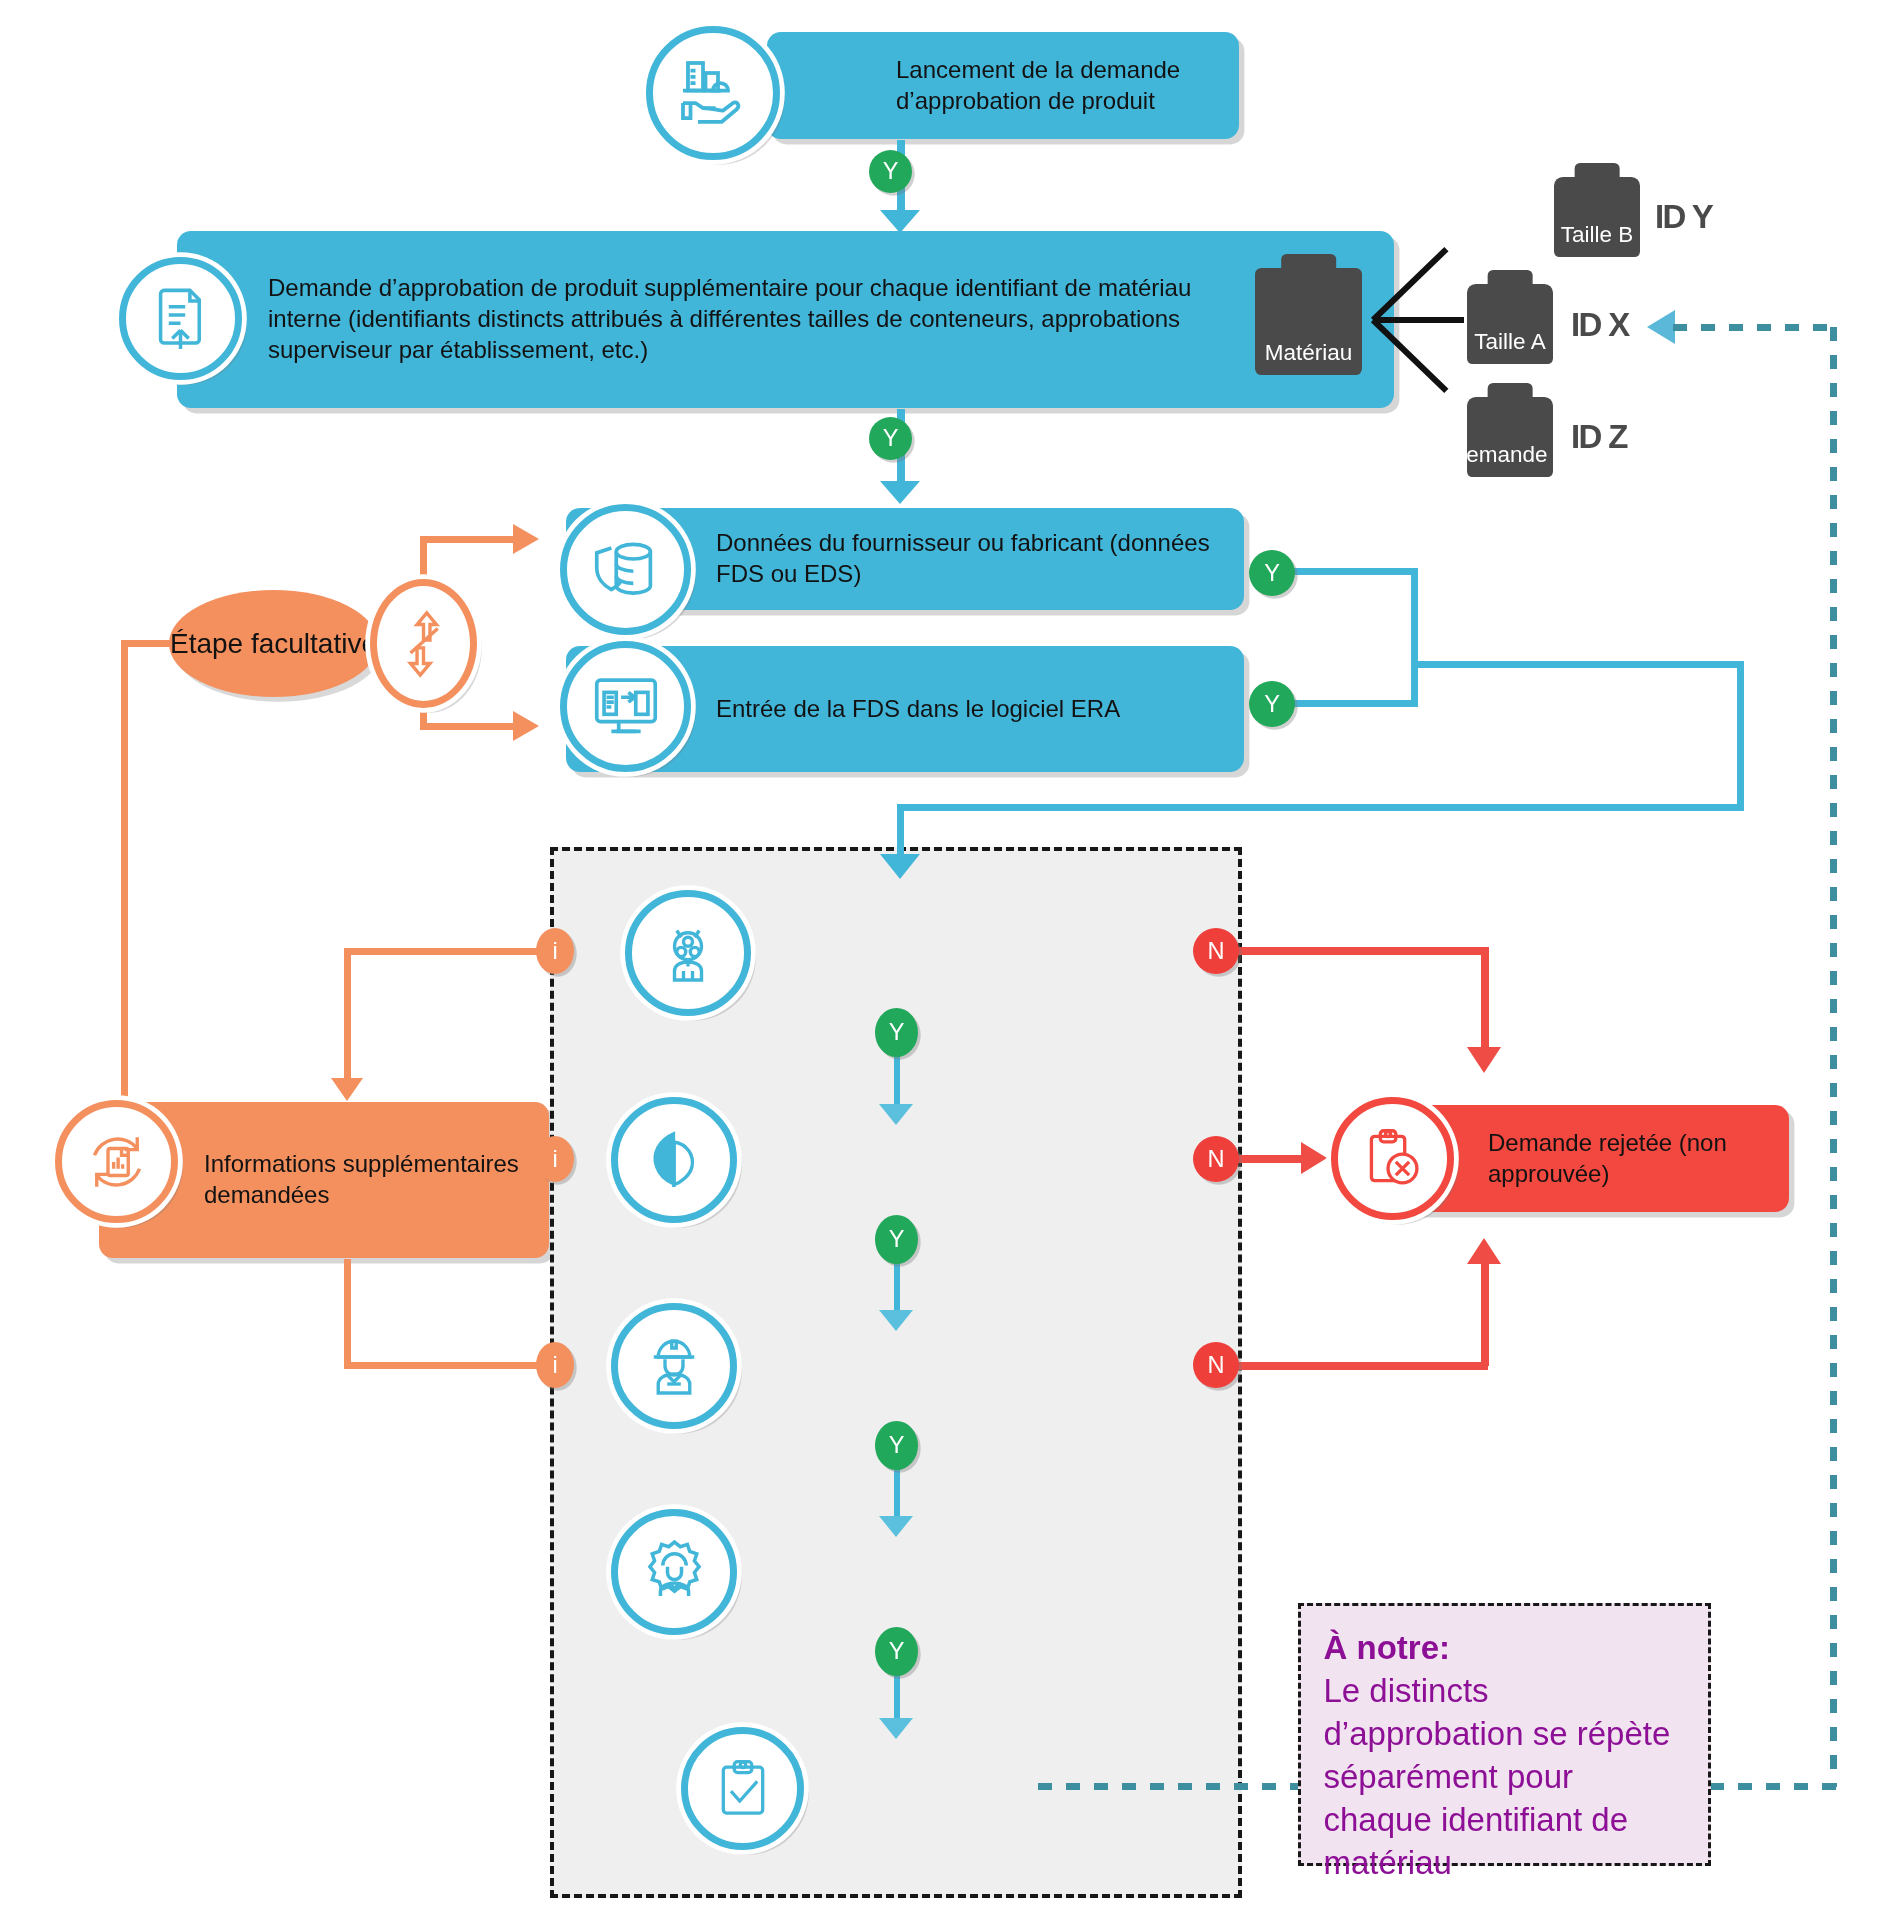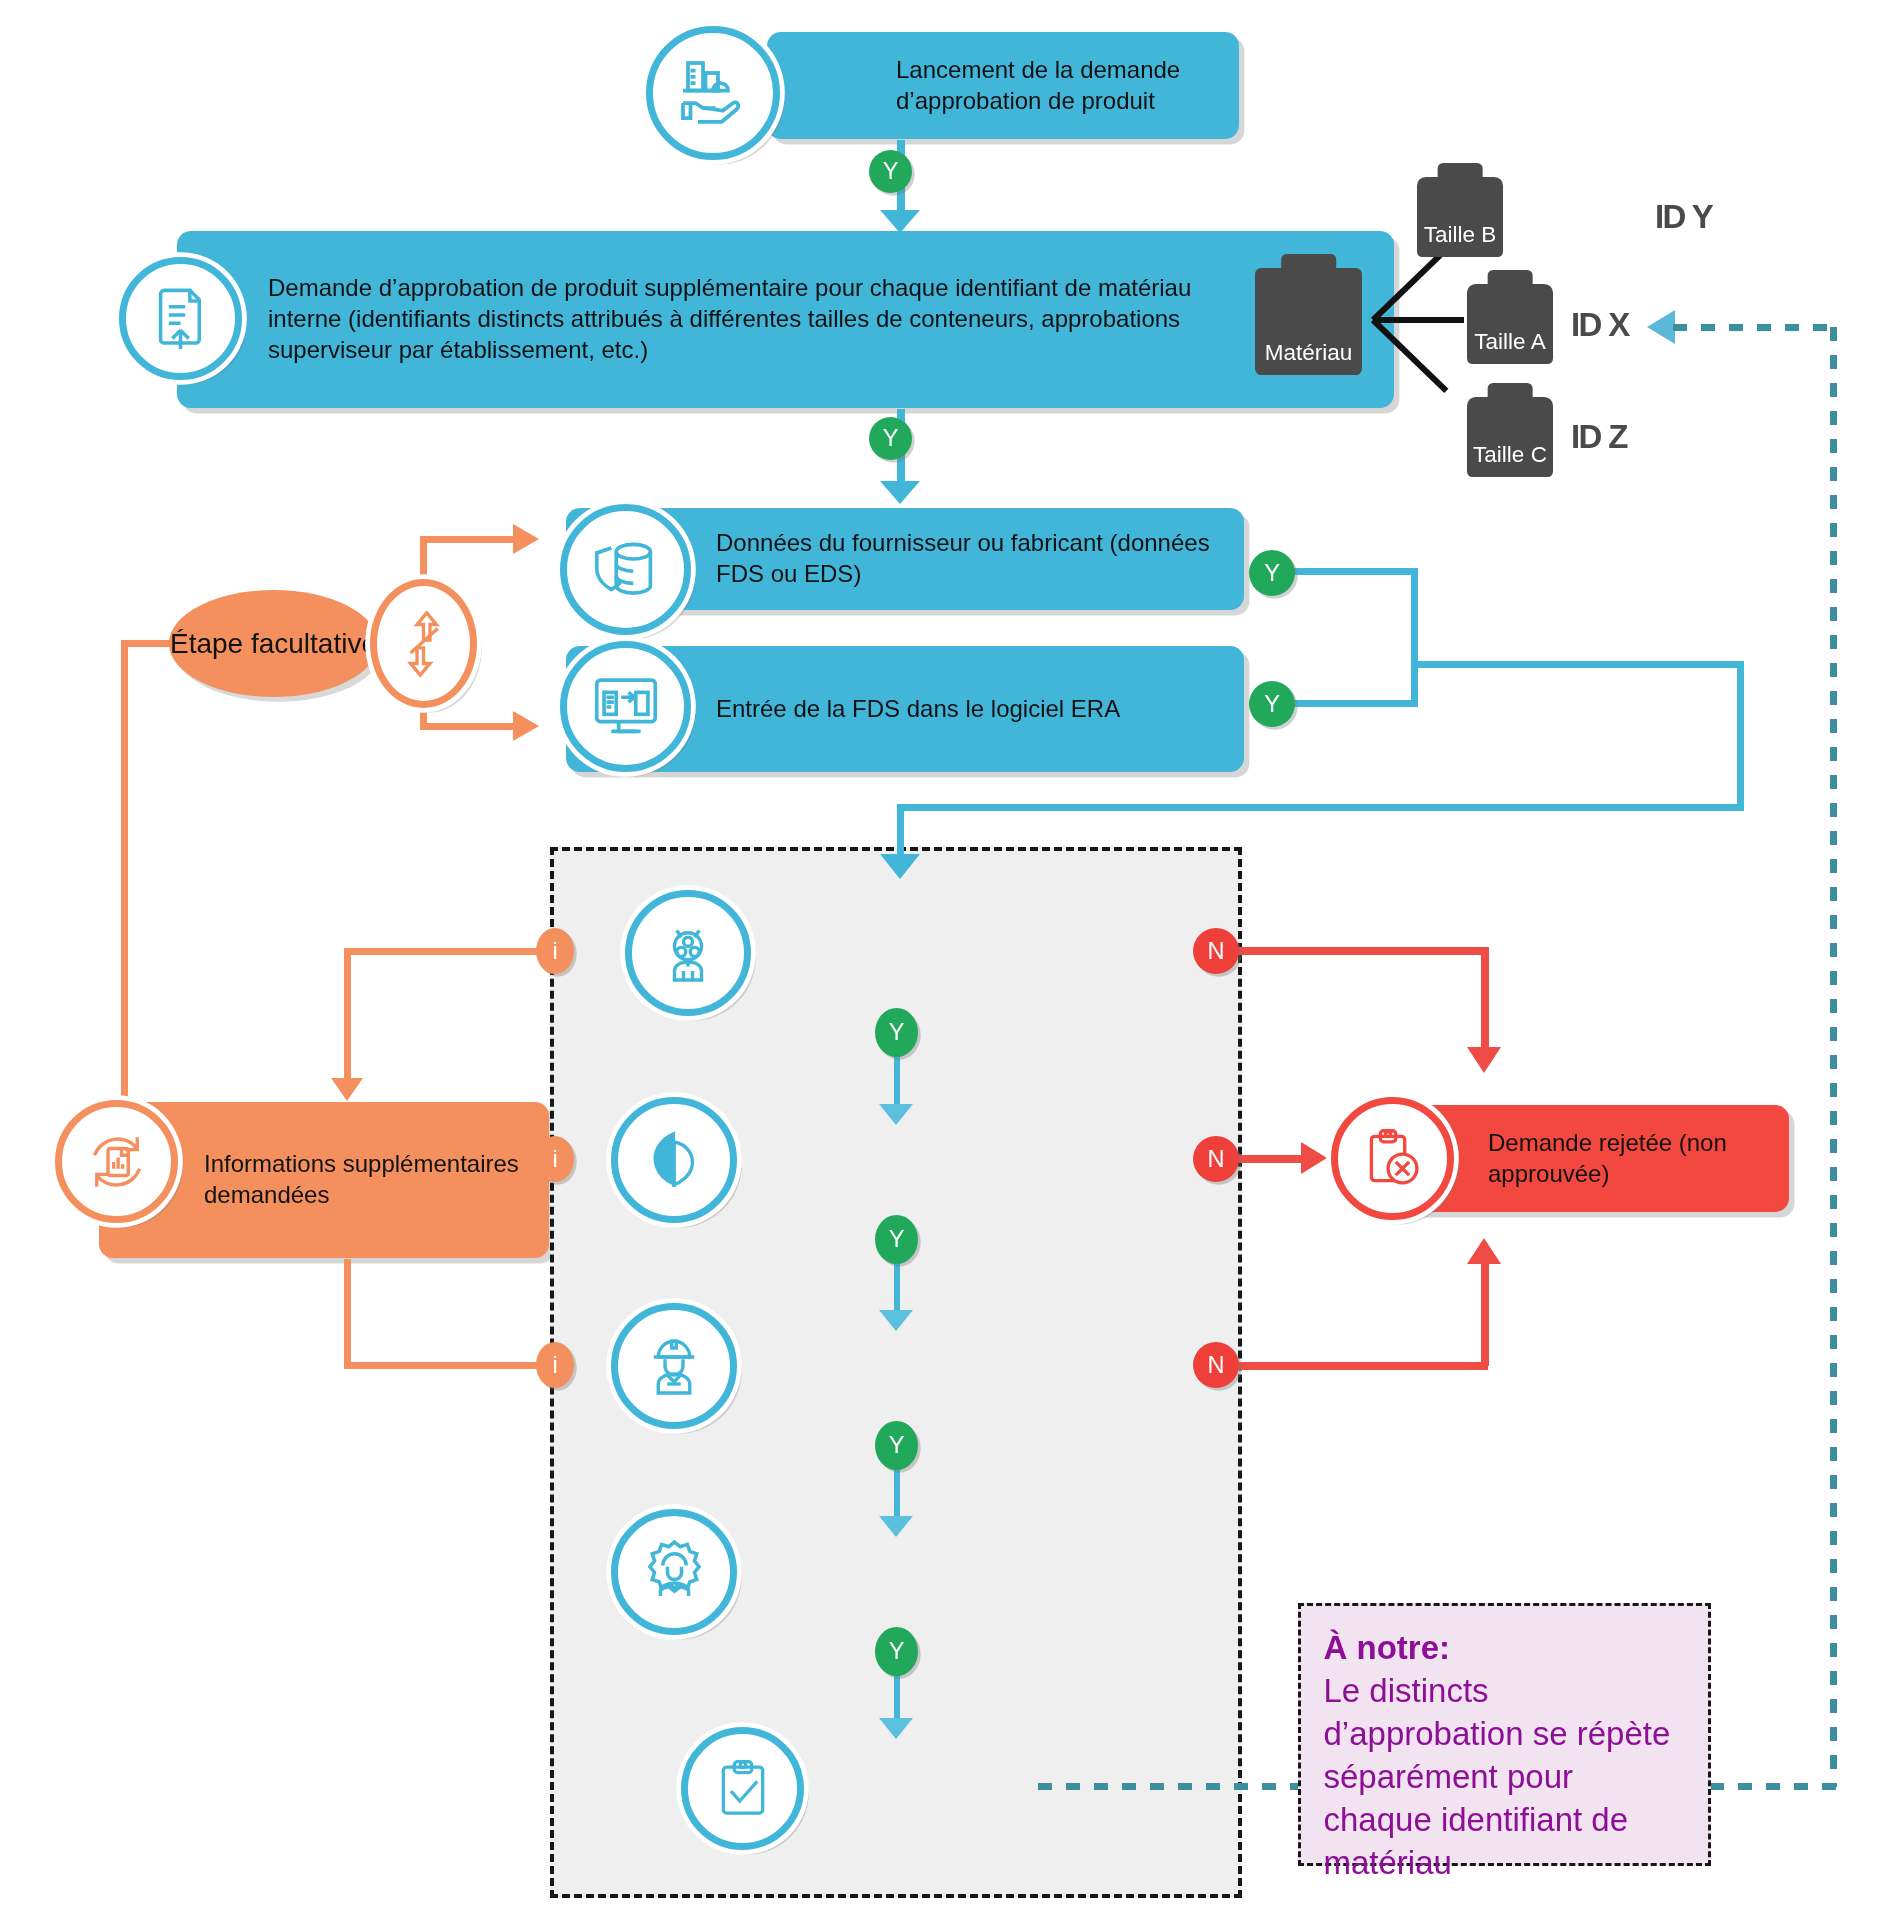--- a/index.html
+++ b/index.html
@@ -156,32 +156,32 @@
 
   <div class="jug" style="left:1255px;top:268px;width:107px;height:107px;border-radius:6.4px;">
     <span class="jl">Matériau</span>
   </div>
   <div style="position:absolute;left:1255px;top:251px;width:107px;height:0;z-index:5;"></div>
 
   <div class="bk" style="left:1373px;top:317px;width:91px;height:5.9px;"></div>
   <div class="bk" style="left:1373px;top:317px;width:102px;height:5.9px;transform:rotate(-44deg);"></div>
   <div class="bk" style="left:1373px;top:317px;width:102px;height:5.9px;transform:rotate(44deg);"></div>
 
-  <div class="jug" style="left:1417px;top:177px;width:86px;height:80px;">
+  <div class="jug" style="left:1554px;top:177px;width:86px;height:80px;">
     <span class="jl">Taille B</span>
   </div>
   <div class="idlbl" style="left:1631px;top:198px;margin-left:24px;">ID Y</div>
 
   <div class="jug" style="left:1467px;top:284px;width:86px;height:80px;">
     <span class="jl">Taille A</span>
   </div>
   <div class="idlbl" style="left:1571px;top:306px;">ID X</div>
 
   <div class="jug" style="left:1467px;top:397px;width:86px;height:80px;">
-    <span class="jl">Taille C</span>
+    <span class="jl">Demande C</span>
   </div>
   <div class="idlbl" style="left:1571px;top:418px;">ID Z</div>
 
   <div class="ln" style="left:897px;top:409px;width:7.5px;height:83px;"></div>
   <div class="tri" style="left:880px;top:481px;border-left:20.4px solid transparent;border-right:20.4px solid transparent;border-top:23.6px solid #41b6d9;"></div>
   <div class="badge y" style="left:869px;top:417px;width:43px;height:43px;">
     <span>Y</span>
   </div>
 
   <div class="box" style="left:566px;top:508px;width:678px;height:102px;padding-left:150px;padding-right:21.4px;">

